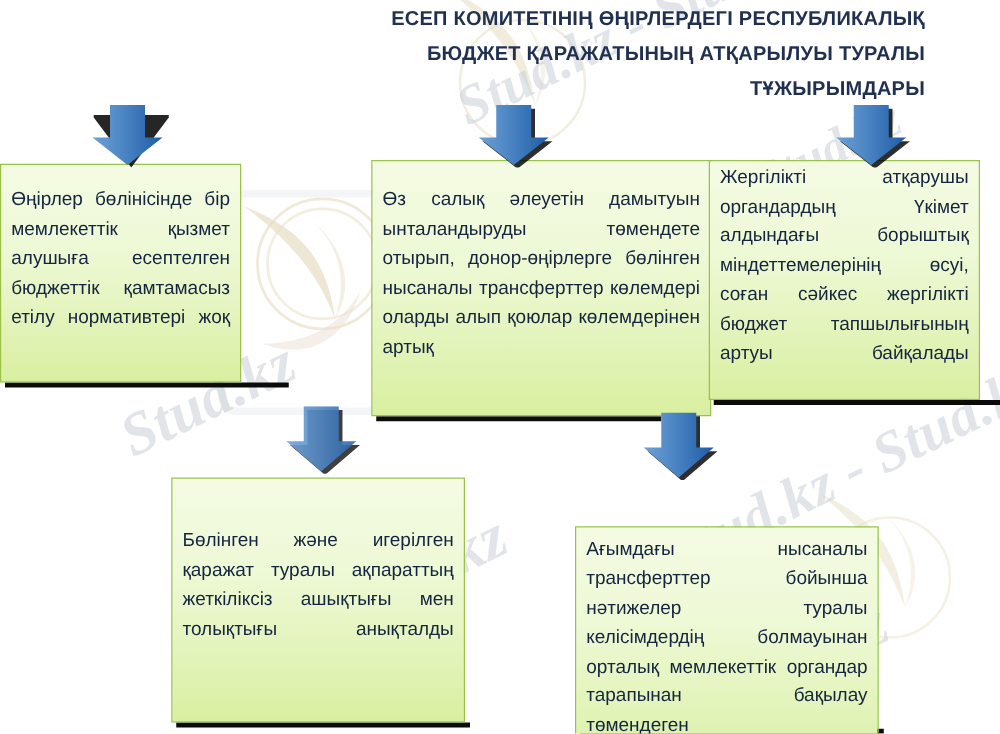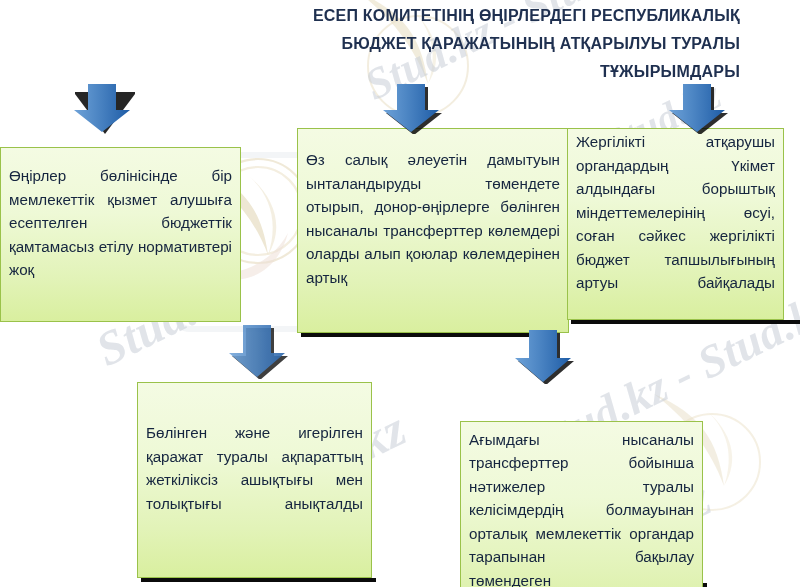--- a/index.html
+++ b/index.html
@@ -200,21 +200,21 @@
       <path d="M19 0 h28 v28 h14 L33 52 L5 28 h14 Z" fill="url(#ag1)"></path>
     </svg>
   </div>
 
   <div class="shadow-bar" style="left:4px;  top:306px; width:227px; height:4px;"></div>
   <div class="shadow-bar" style="left:301px; top:333px; width:228px; height:4px;"></div>
   <div class="shadow-bar" style="left:571px; top:320px; width:229px; height:4px;"></div>
   <div class="shadow-bar" style="left:141px; top:578px; width:235px; height:4px;"></div>
   <div class="shadow-bar" style="left:464px; top:583px; width:243px; height:4px;"></div>
 
-  <div class="box vcenter" style="left:0px; top:147px; width:241px; height:175px;">
+  <div class="box vcenter" style="left:0px; top:131px; width:193px; height:175px;">
     <div class="inner">
       <p>Өңірлер бөлінісінде бір мемлекеттік қызмет алушыға есептелген бюджеттік қамтамасыз етілу нормативтері жоқ</p>
     </div>
   </div>
 
   <div class="box vcenter" style="left:297px; top:128px; width:272px; height:205px;">
     <div class="inner">
       <p>Өз салық әлеуетін дамытуын ынталандыруды төмендете отырып, донор-өңірлерге бөлінген нысаналы трансферттер көлемдері оларды алып қоюлар көлемдерінен артық</p>
     </div>
   </div>

